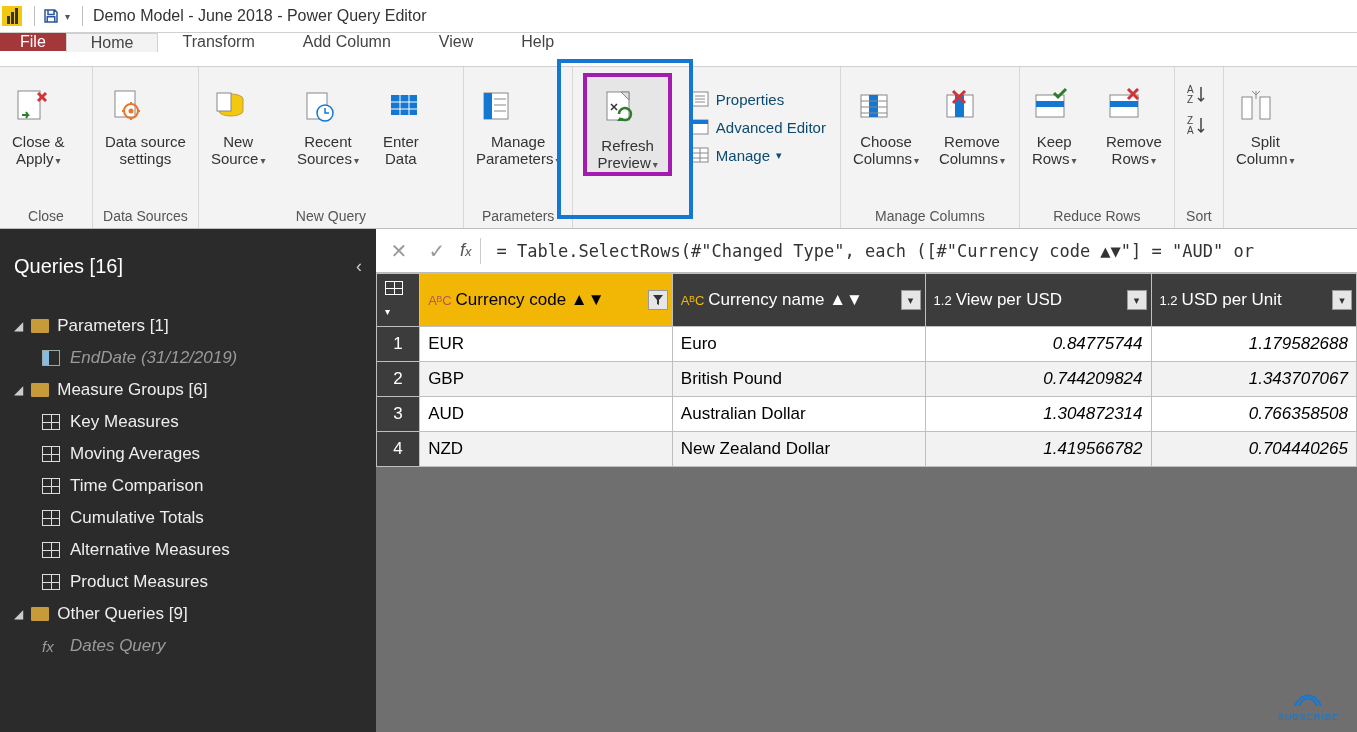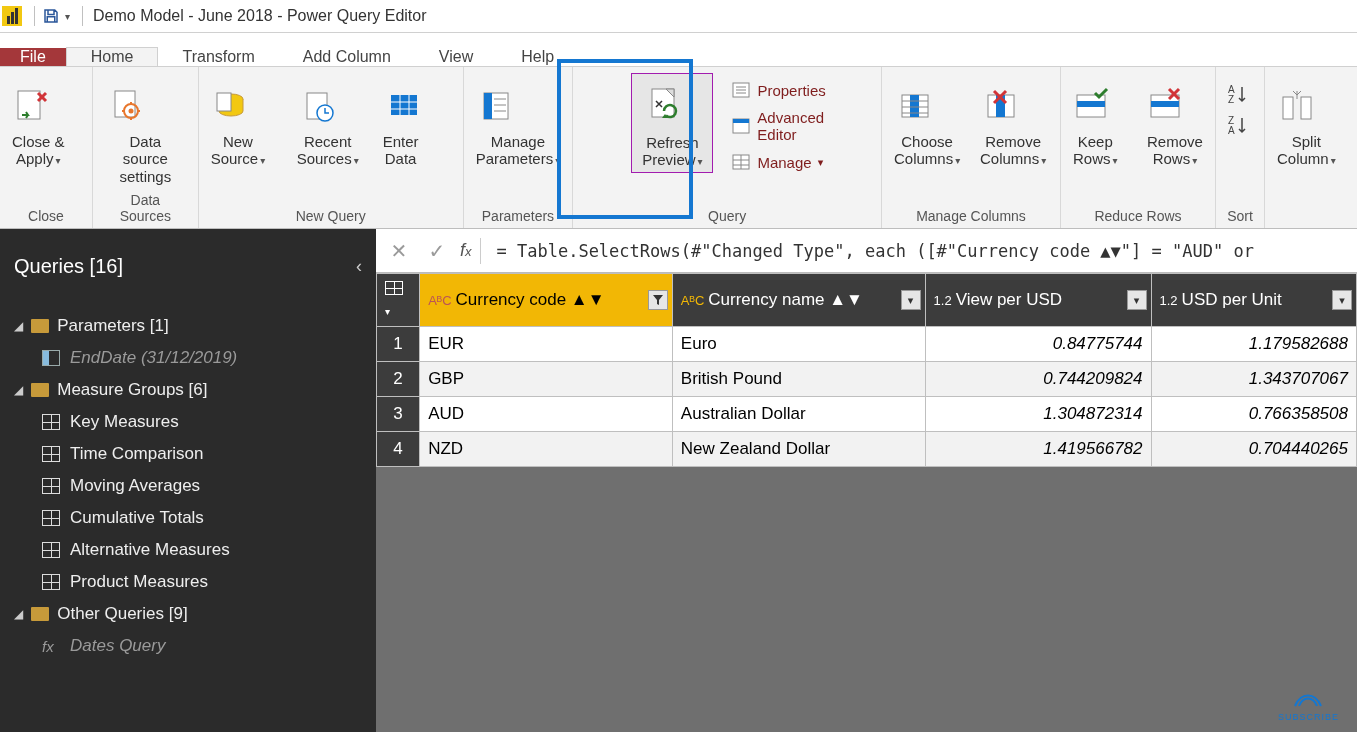--- a/index.html
+++ b/index.html
@@ -8,37 +8,37 @@
 
 .titlebar { height: 33px; display: flex; align-items: center; background: #fff; border-bottom: 1px solid #d0d0d0; padding-left: 2px; }
 .titlebar .app-logo { width: 20px; height: 20px; background: #f2c811; margin-right: 6px; display:flex; align-items:flex-end; justify-content:center; gap:1px; padding:2px;}
 .titlebar .app-logo span{display:inline-block; width:3px; background:#333;}
 .titlebar .qat-sep { width:1px; height:20px; background:#c0c0c0; margin:0 6px;}
 .titlebar .save-icon { width:20px; height:20px; display:inline-flex; align-items:center; justify-content:center; color:#2b579a; margin-right:4px;}
 .titlebar .qat-drop { font-size:10px; color:#555; margin-right:6px;}
 .titlebar .title-text { font-size: 16px; color: #333; margin-left: 4px; }
 
 
-.ribbon-tabs { height: 34px; display: flex; align-items: flex-end; background: #fff; border-bottom: 1px solid #d0d0d0; }
+.ribbon-tabs { height: 34px; display: flex; align-items: flex-start; background: #fff; border-bottom: 1px solid #d0d0d0; }
 .ribbon-tabs .tab { padding: 0 24px; display: flex; align-items: center; font-size: 16px; color: #444; cursor: default; }
 .ribbon-tabs .tab.file { background: #a4373a; color: #fff; padding: 0 20px; min-width:60px; justify-content:center;}
 .ribbon-tabs .tab.active { background: #f3f3f3; border: 1px solid #d0d0d0; border-bottom: none; }
 
 
 .ribbon { height: 162px; display: flex; background: #f3f3f3; border-bottom: 1px solid #bdbdbd; position: relative; }
 .r-group { border-right: 1px solid #d8d8d8; padding: 6px 10px 0 10px; display: flex; flex-direction: column; justify-content: space-between; }
 .r-group .items { display: flex; gap: 14px; }
 .r-group-label { text-align: center; font-size: 14px; color: #555; padding: 4px 0; }
 .r-btn { display: flex; flex-direction: column; align-items: flex-start; justify-content: flex-start; min-width: 72px; padding: 4px 2px 0 2px; text-align:center; }
 .r-btn .icn { height: 56px; display: flex; align-items: center; justify-content: center; }
 .r-btn .lbl { font-size: 15px; color: #333; line-height: 1.15; white-space: pre-line; }
 .r-btn .drop { font-size: 10px; color: #555; margin-left: 2px; }
 
 .stack-col { display:flex; flex-direction:column; gap:6px; justify-content:center; padding-top:6px;}
-.stack-item { display:flex; align-items:center; gap:6px; font-size:15px; color:#7f1d1d; padding:2px 4px;}
+.stack-item { display:flex; align-items:center; gap:6px; font-size:15px; color:#0c4a6e; padding:2px 4px;}
 .stack-item .si{ width:20px; height:18px; display:inline-flex; align-items:center; justify-content:center;}
 
 
 .highlight-box { position:absolute; border:4px solid #1477d1; pointer-events:none; }
 
 
 .main { display: flex; height: calc(732px - 33px - 34px - 162px); }
 .sidebar { width: 376px; background: #2b2b2b; color: #e6e6e6; display: flex; flex-direction: column; font-size: 17px; overflow:hidden;}
 .sidebar-header { display:flex; align-items:center; justify-content:space-between; padding: 26px 14px; font-size: 20px; color:#fff;}
 .sidebar-header .chev { font-size:18px; color:#ccc;}
@@ -217,21 +217,21 @@
           </div>
         <div class="lbl"><span>Manage
 Parameters</span><span class="drop">▾</span></div>
       </div>
     </div>
     <div class="r-group-label">Parameters</div>
   </div>
 
   <div class="r-group">
     <div class="items">
-      <div class="r-btn" style="background:#e6e6e6; border:1px solid #a21caf; padding:4px 10px 0 10px;margin-left:48px;">
+      <div class="r-btn" style="background:#e6e6e6; border:4px solid #a21caf; padding:4px 10px 0 10px;">
         <div class="icn">
             <svg width="46" height="46">
               <rect x="10" y="6" width="22" height="28" fill="#fff" stroke="#888"></rect>
               <polygon points="24,6 32,6 32,14" fill="#ddd" stroke="#888"></polygon>
               <g transform="translate(28,28)">
                 <path d="M-6 0 a6 6 0 1 1 2 4.5" fill="none" stroke="#2d7d2d" stroke-width="2.5"></path>
                 <polygon points="-5,3 -2,7 -8,7" fill="#2d7d2d"></polygon>
               </g>
               <path d="M14 18 l6 6 m0 -6 l-6 6" stroke="#333" stroke-width="1.5"></path>
             </svg>
@@ -266,21 +266,20 @@
                 <rect x="1" y="1" width="16" height="14" fill="#fff" stroke="#888"></rect>
                 <line x1="1" y1="6" x2="17" y2="6" stroke="#888"></line>
                 <line x1="1" y1="11" x2="17" y2="11" stroke="#888"></line>
                 <line x1="9" y1="1" x2="9" y2="15" stroke="#888"></line>
               </svg>
             </span>
             <span>Manage</span>
           </div>
       </div>
     </div>
-    <div class="r-group-label">Query</div>
   </div>
 
   <div class="r-group">
     <div class="items">
       <div class="r-btn">
         <div class="icn">
             <svg width="40" height="40">
               <rect x="8" y="10" width="26" height="22" fill="#fff" stroke="#888"></rect>
               <rect x="16" y="10" width="9" height="22" fill="#1477d1"></rect>
               <line x1="8" y1="16" x2="34" y2="16" stroke="#888"></line>
@@ -394,25 +393,25 @@
           <span class="tree-caret">◢</span>
           <span class="folder-icon"></span>
           <span>Measure Groups [6]</span>
         </div>
         <div class="tree-item">
           <span class="mini-tbl"></span>
           <span>Key Measures</span>
         </div>
         <div class="tree-item">
           <span class="mini-tbl"></span>
-          <span>Time Comparison</span>
+          <span>Moving Averages</span>
         </div>
         <div class="tree-item">
           <span class="mini-tbl"></span>
-          <span>Moving Averages</span>
+          <span>Time Comparison</span>
         </div>
         <div class="tree-item">
           <span class="mini-tbl"></span>
           <span>Cumulative Totals</span>
         </div>
         <div class="tree-item">
           <span class="mini-tbl"></span>
           <span>Alternative Measures</span>
         </div>
         <div class="tree-item">

